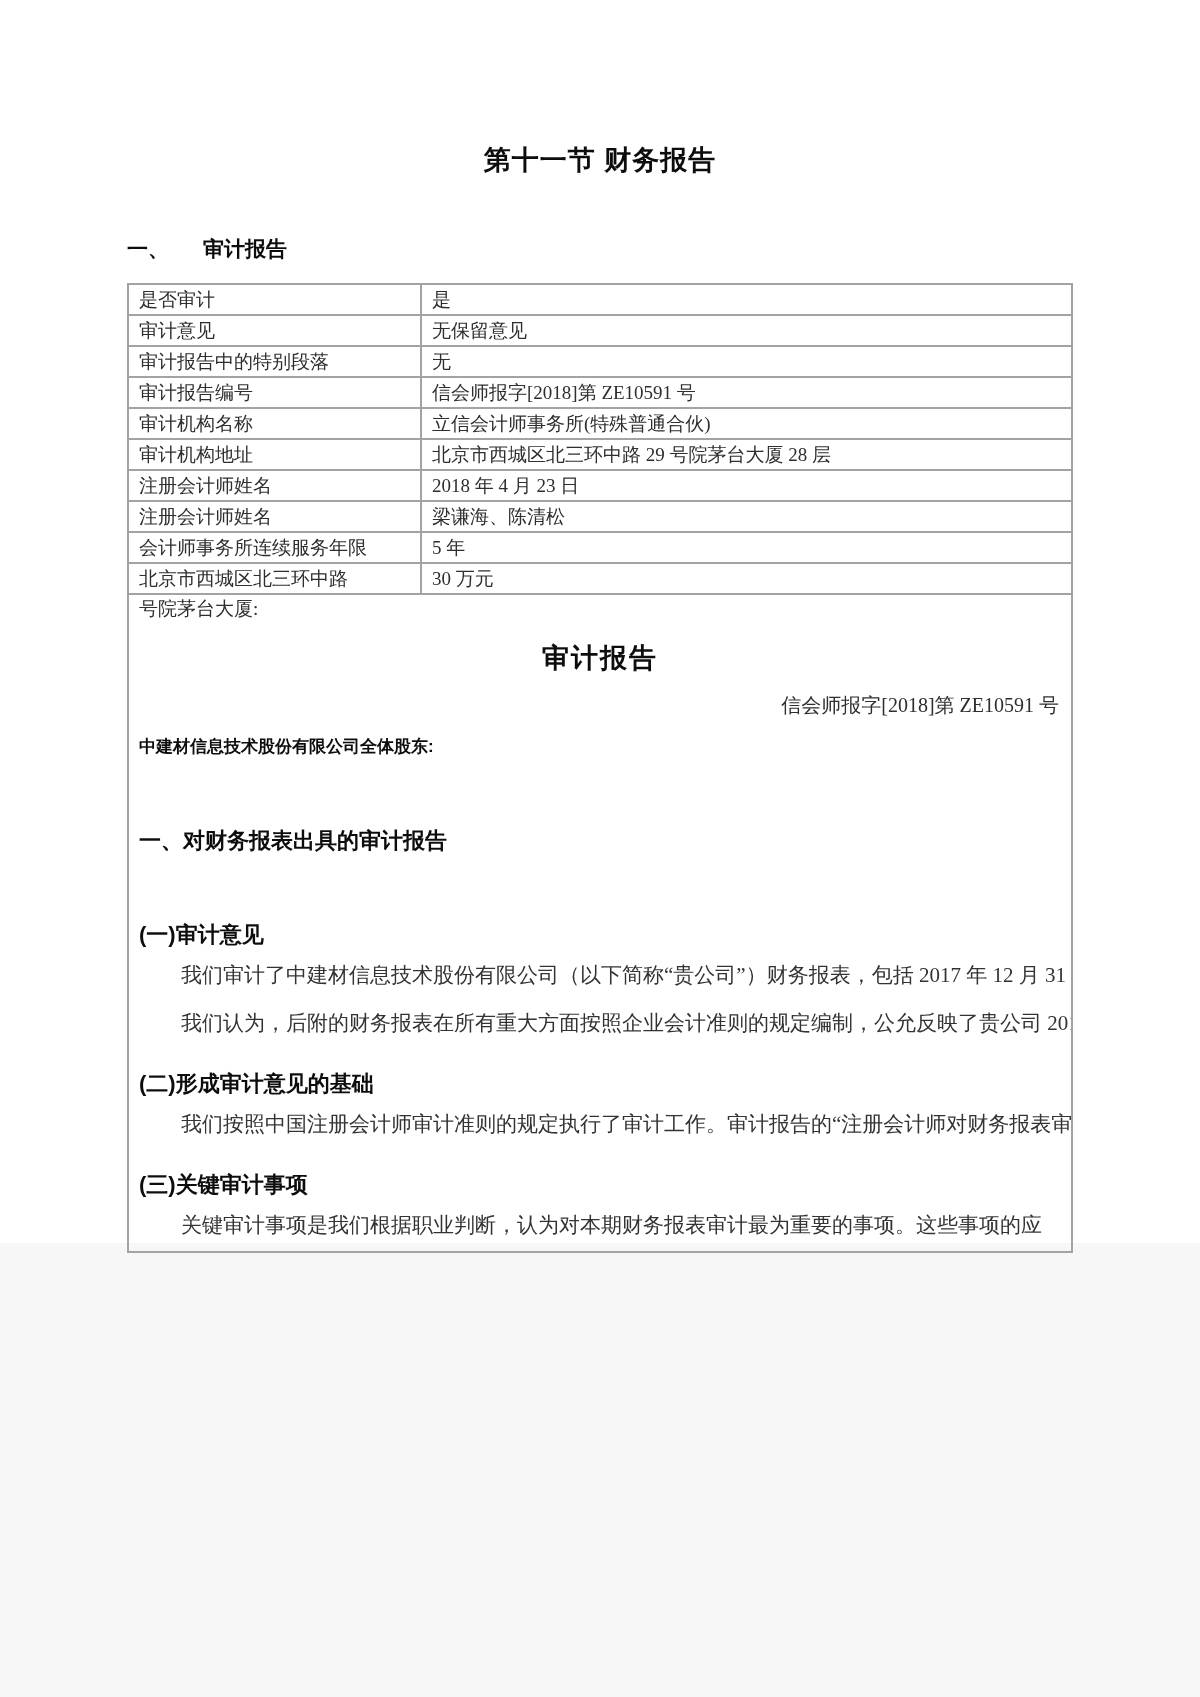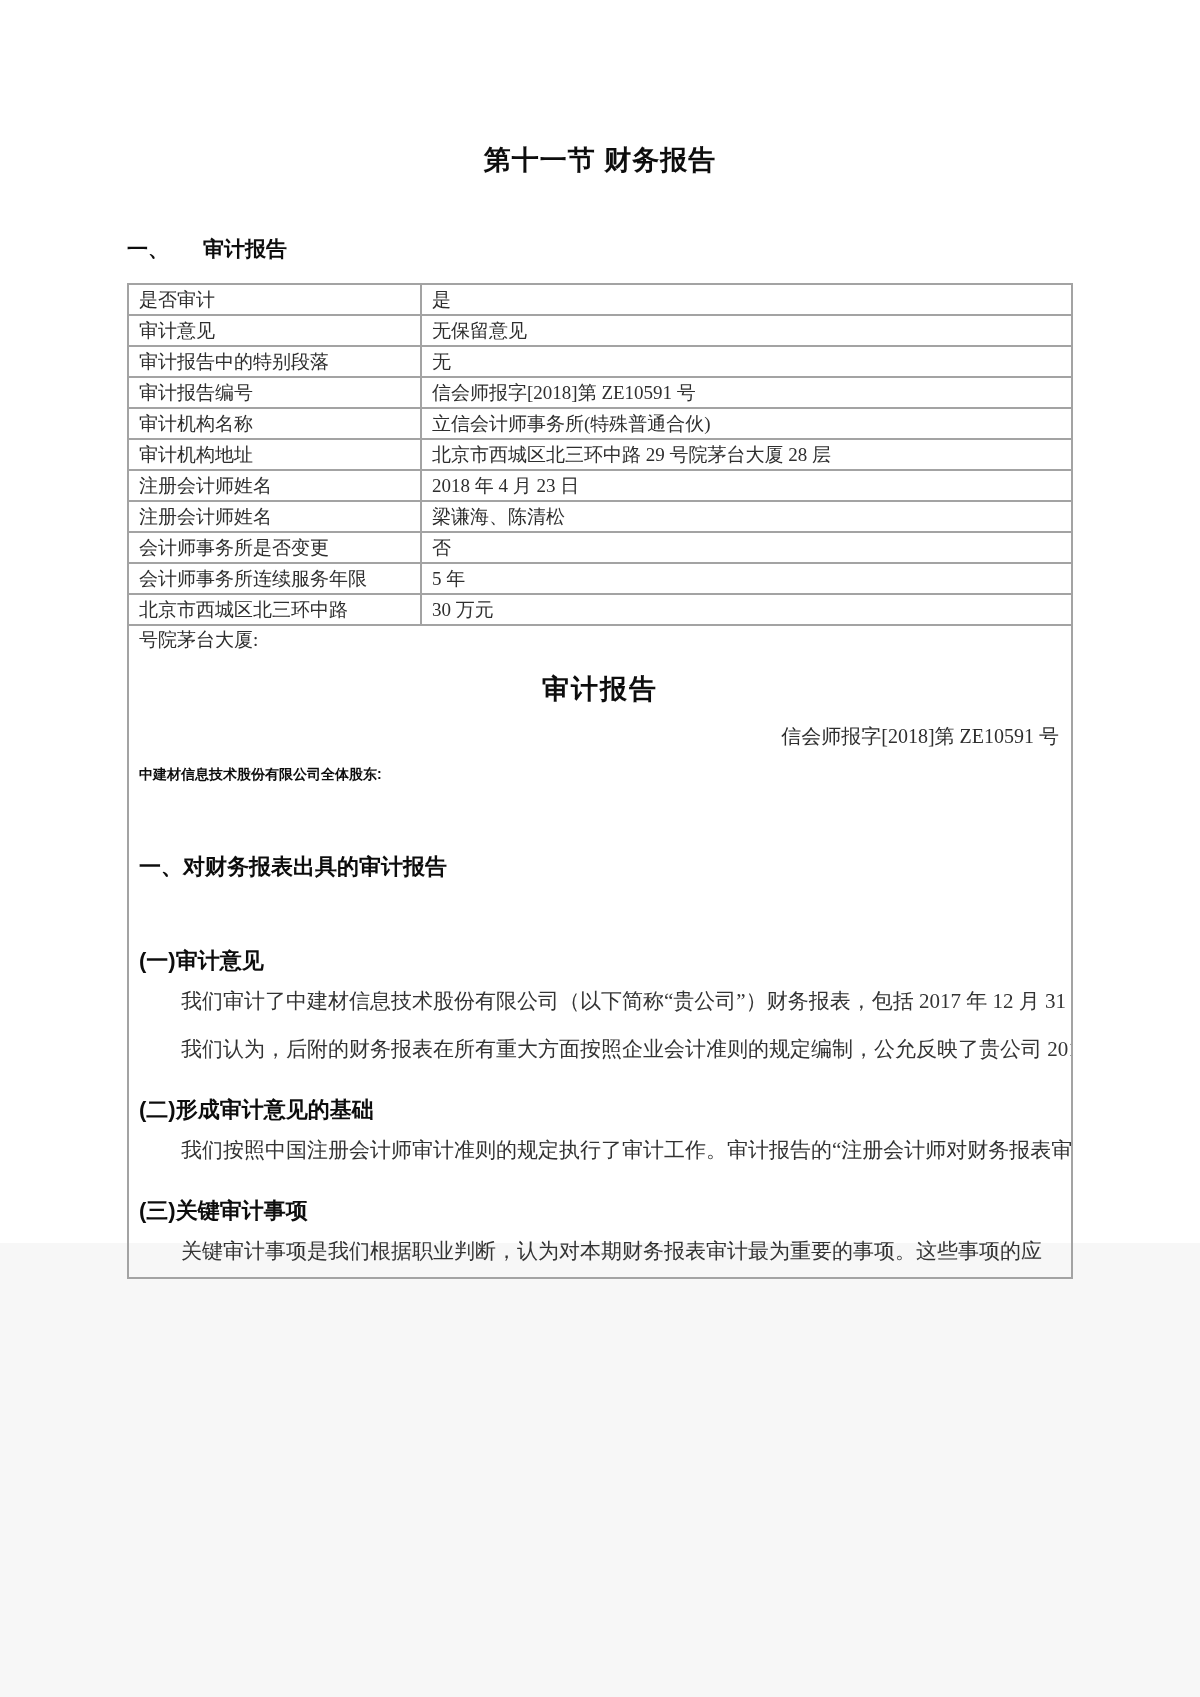--- a/index.html
+++ b/index.html
@@ -70,21 +70,21 @@
     margin-top:16px;
     text-align:right;
     font-size:20px;
     color:#2e2e2e;
     padding-right:2px;
   }
   .addressee{
     margin-top:16px;
     font-family:"Liberation Sans","DejaVu Sans",sans-serif;
     font-weight:700;
-    font-size:14px;
+    font-size:17px;
     color:#0d0d0d;
   }
   .part-heading{
     margin-top:68px;
     font-family:"Liberation Sans","DejaVu Sans",sans-serif;
     font-weight:700;
     font-size:22px;
     color:#0d0d0d;
   }
   .sub-heading{
@@ -144,24 +144,20 @@
       </tr>
       <tr>
         <td class="col-label">注册会计师姓名</td>
         <td>2018 年 4 月 23 日</td>
       </tr>
       <tr>
         <td class="col-label">注册会计师姓名</td>
         <td>梁谦海、陈清松</td>
       </tr>
       <tr>
-        <td class="col-label">会计师事务所是否变更</td>
-        <td>否</td>
-      </tr>
-      <tr>
         <td class="col-label">会计师事务所连续服务年限</td>
         <td>5 年</td>
       </tr>
       <tr>
         <td class="col-label">北京市西城区北三环中路</td>
         <td>30 万元</td>
       </tr>
       <tr>
         <td class="report-body-cell" colspan="2">
 

